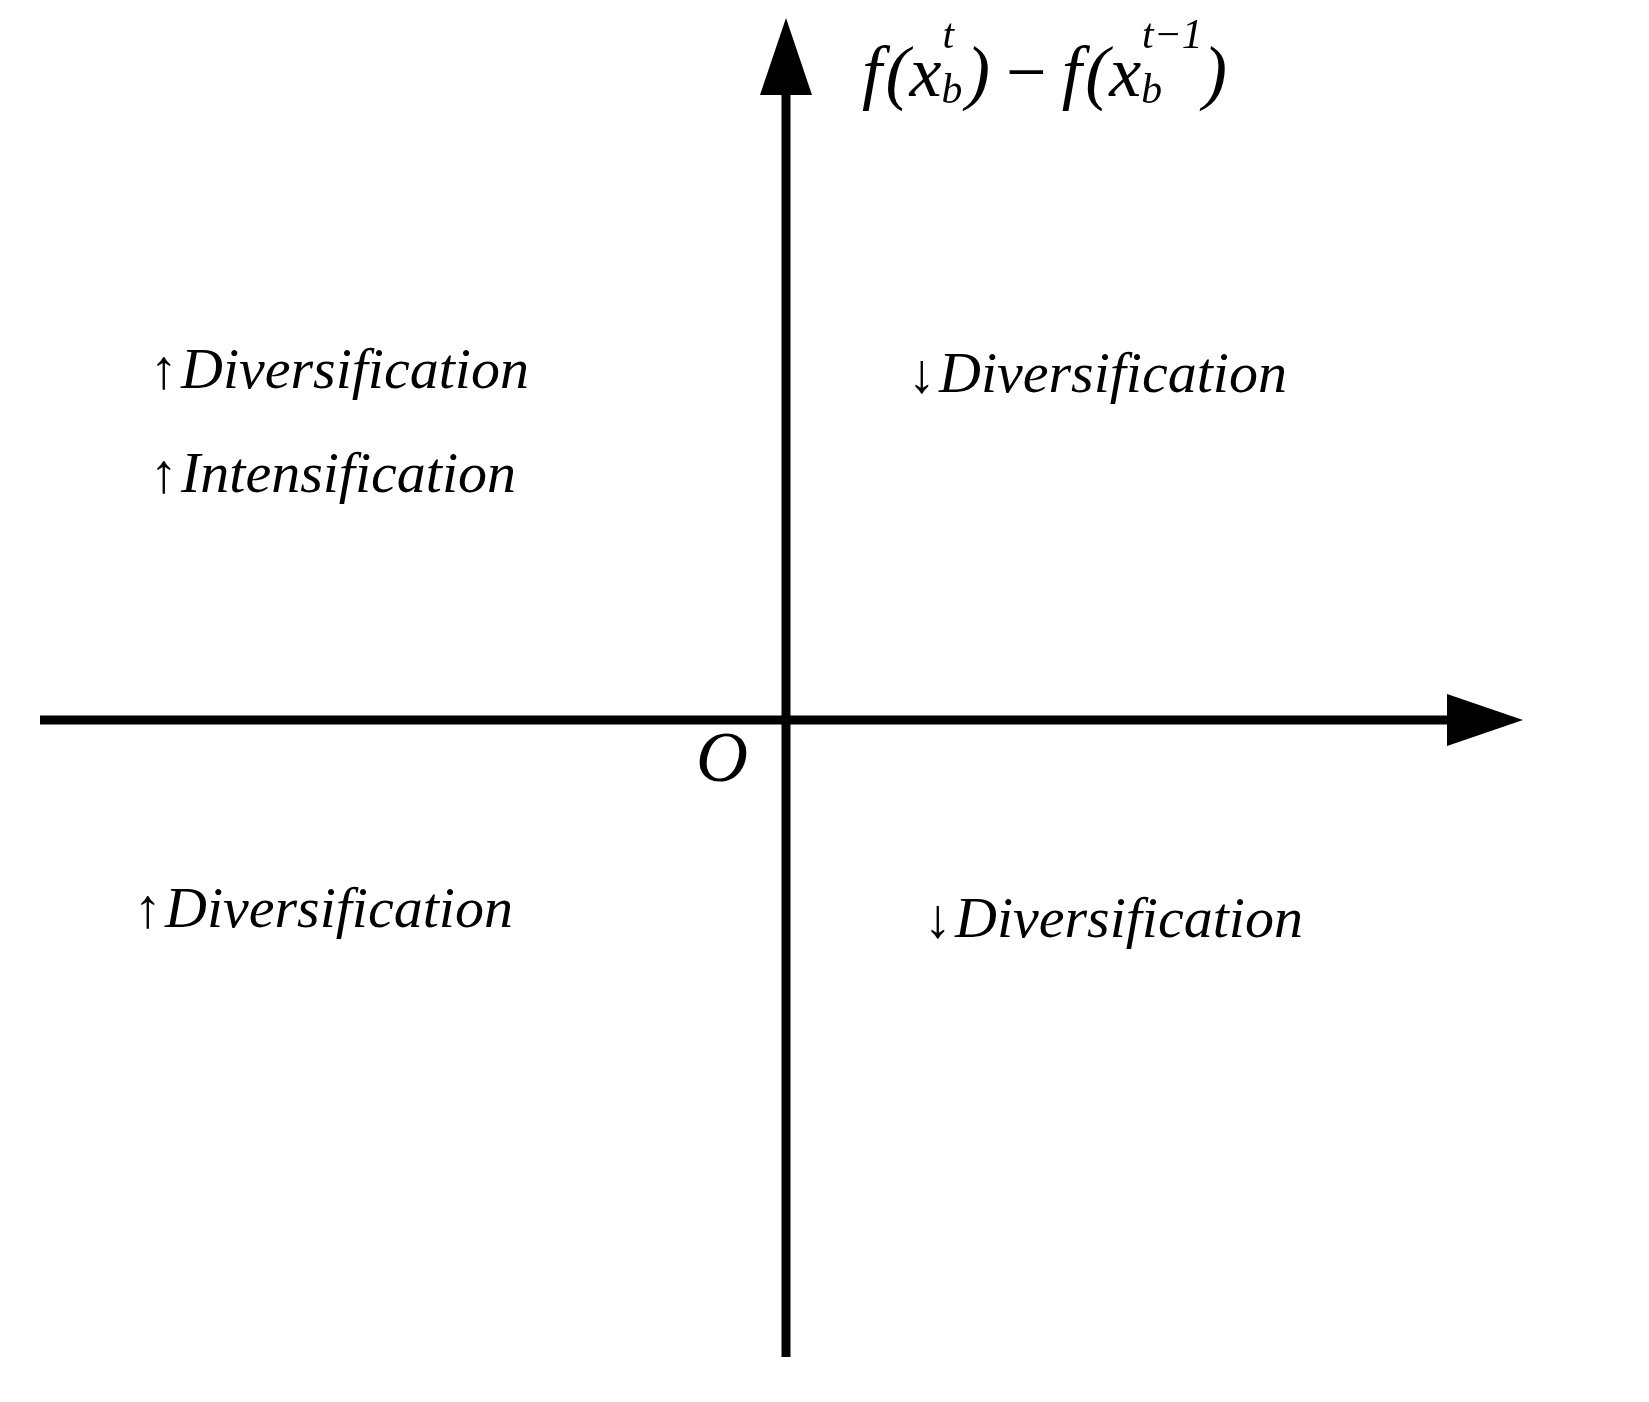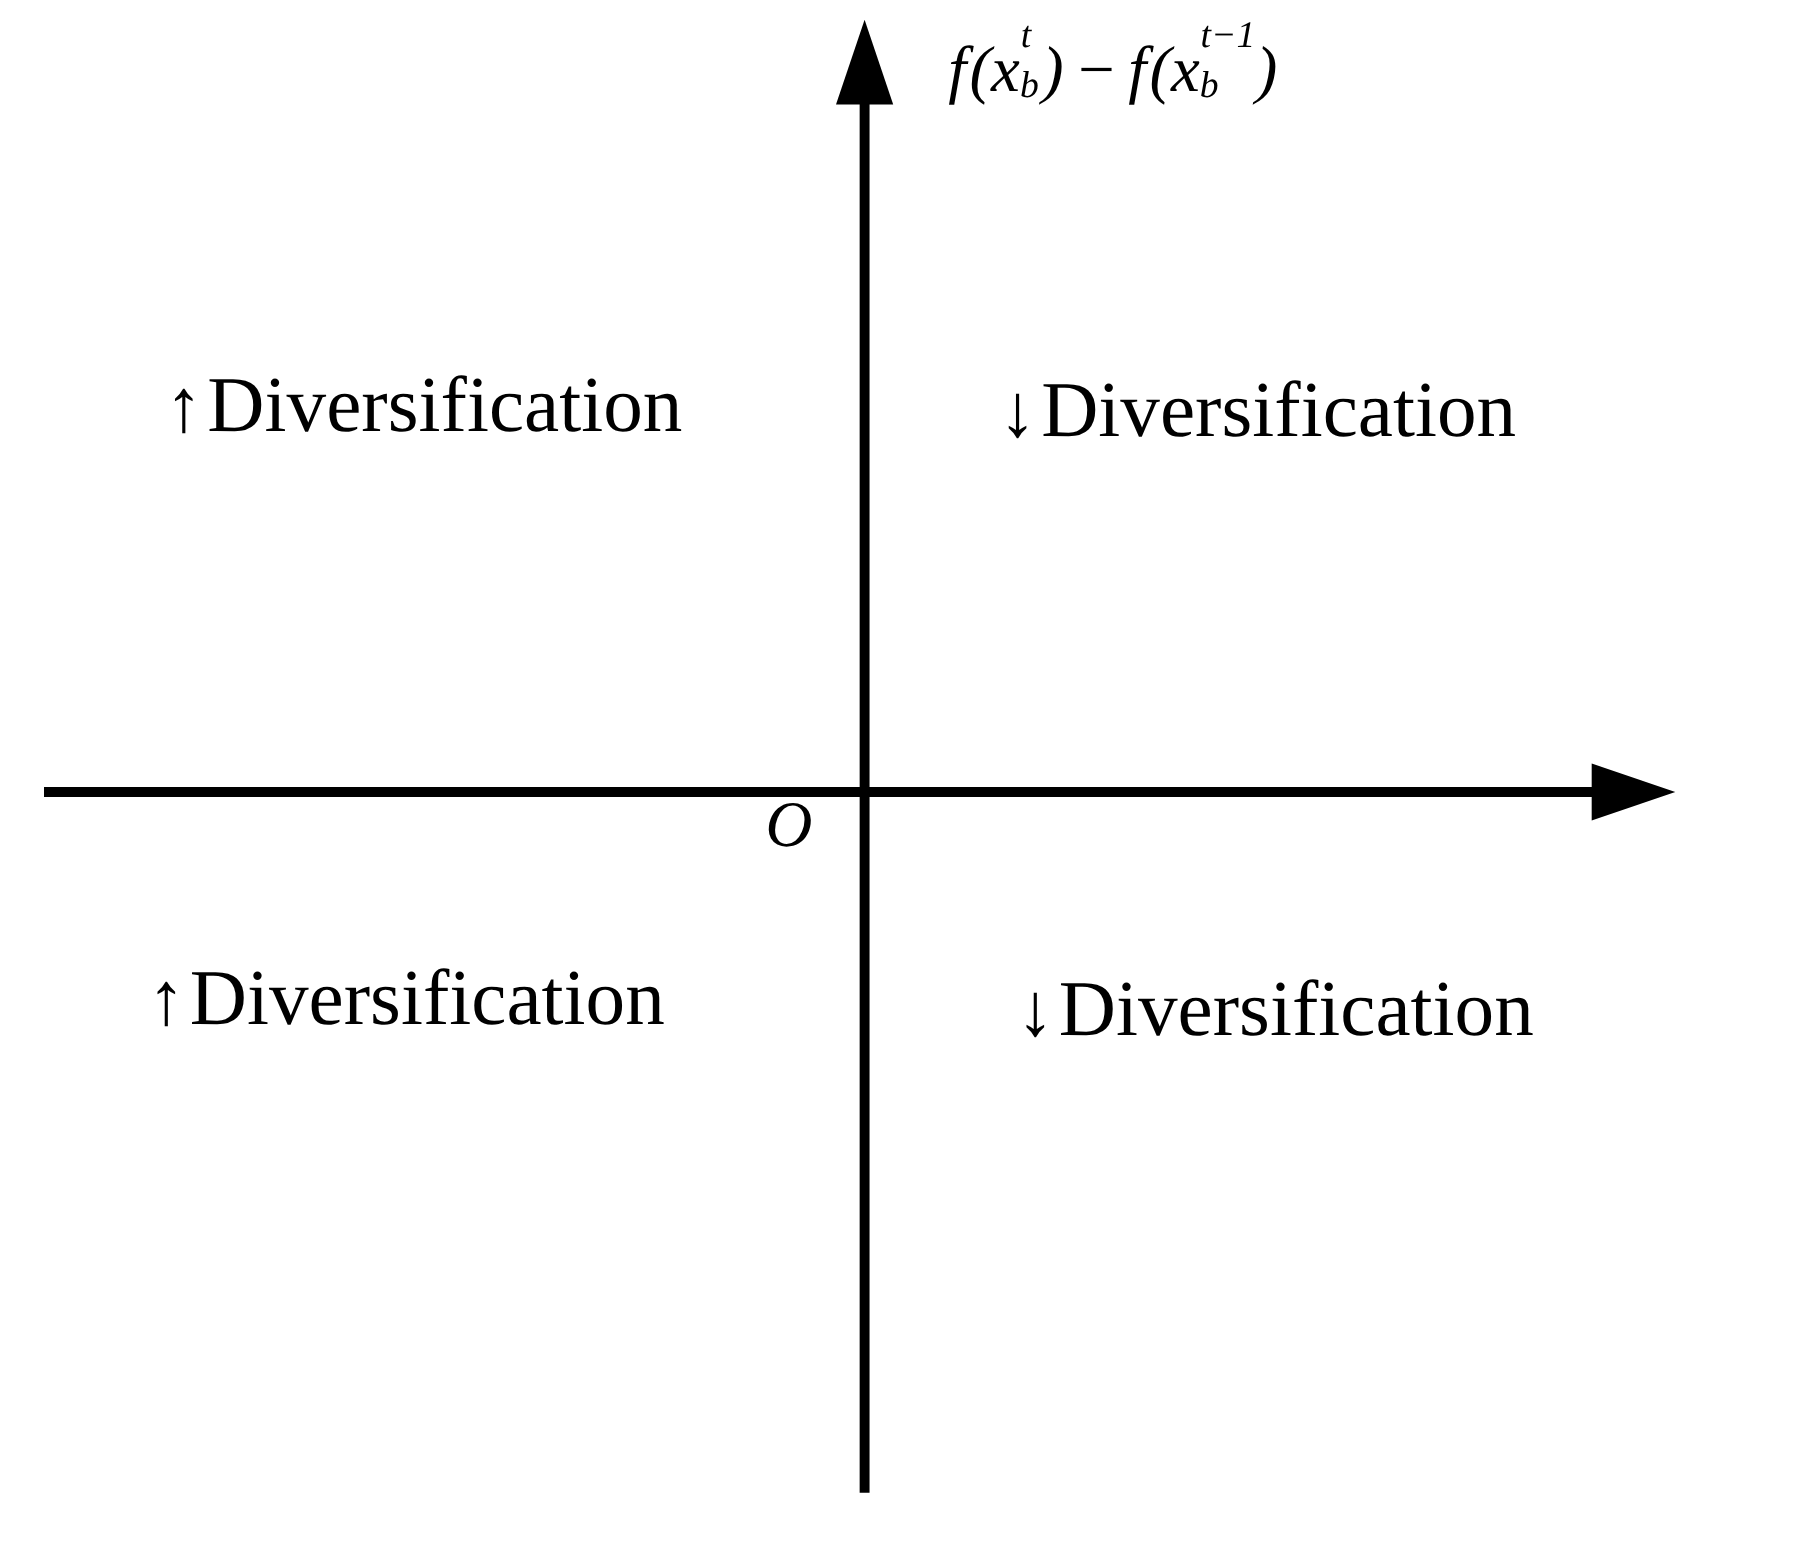--- a/index.html
+++ b/index.html
@@ -9,38 +9,39 @@
     background:#ffffff;
     color:#000000;
     font-family:"Liberation Serif","DejaVu Serif",serif;
     overflow:hidden;
   }
   .axes{position:absolute;left:0;top:0;}
 
   
   .q{
     position:absolute;
-    font-size:72px;
+    font-size:58px;
     line-height:103px;
     white-space:nowrap;
+    font-style:italic;
   }
   .qline{display:block;}
   .arrow{
     display:inline-block;
     font-family:"Liberation Serif","DejaVu Sans",serif;
     font-size:95%;
   }
   .word{margin-left:0.06em;}
   .wide .word{margin-left:0.32em;}
 
   
   .math{
     position:absolute;
     font-style:italic;
-    font-size:59px;
+    font-size:72px;
     line-height:1.15;
     white-space:nowrap;
   }
   .ylabel{left:862px;top:24px;}
   .xlabel{left:1322px;top:735px;}
   .olabel{left:696px;top:716px;}
   .fg{margin-right:0.05em;}
   .minus{margin:0 0.16em;}
 
   
@@ -69,20 +70,23 @@
     <span class="fg">f</span><span>(</span><span>x</span><span class="ss n"><span class="sp">t</span><span class="sb">b</span></span><span>)</span><span class="minus">−</span><span class="fg">f</span><span>(</span><span>x</span><span class="ss w"><span class="sp">t−1</span><span class="sb">b</span></span><span>)</span>
   </div>
 
 
   <div class="math olabel">O</div>
 
   <div class="q" style="left:150px;top:317px;">
     <div class="qline">
       <span class="arrow">↑</span><span class="word">Diversification</span>
     </div>
+    <div class="qline">
+      <span class="arrow">↑</span><span class="word">Intensification</span>
+    </div>
   </div>
 
   <div class="q" style="left:908px;top:321px;">
     <div class="qline">
       <span class="arrow">↓</span><span class="word">Diversification</span>
     </div>
   </div>
 
   <div class="q" style="left:134px;top:856px;">
     <div class="qline">

